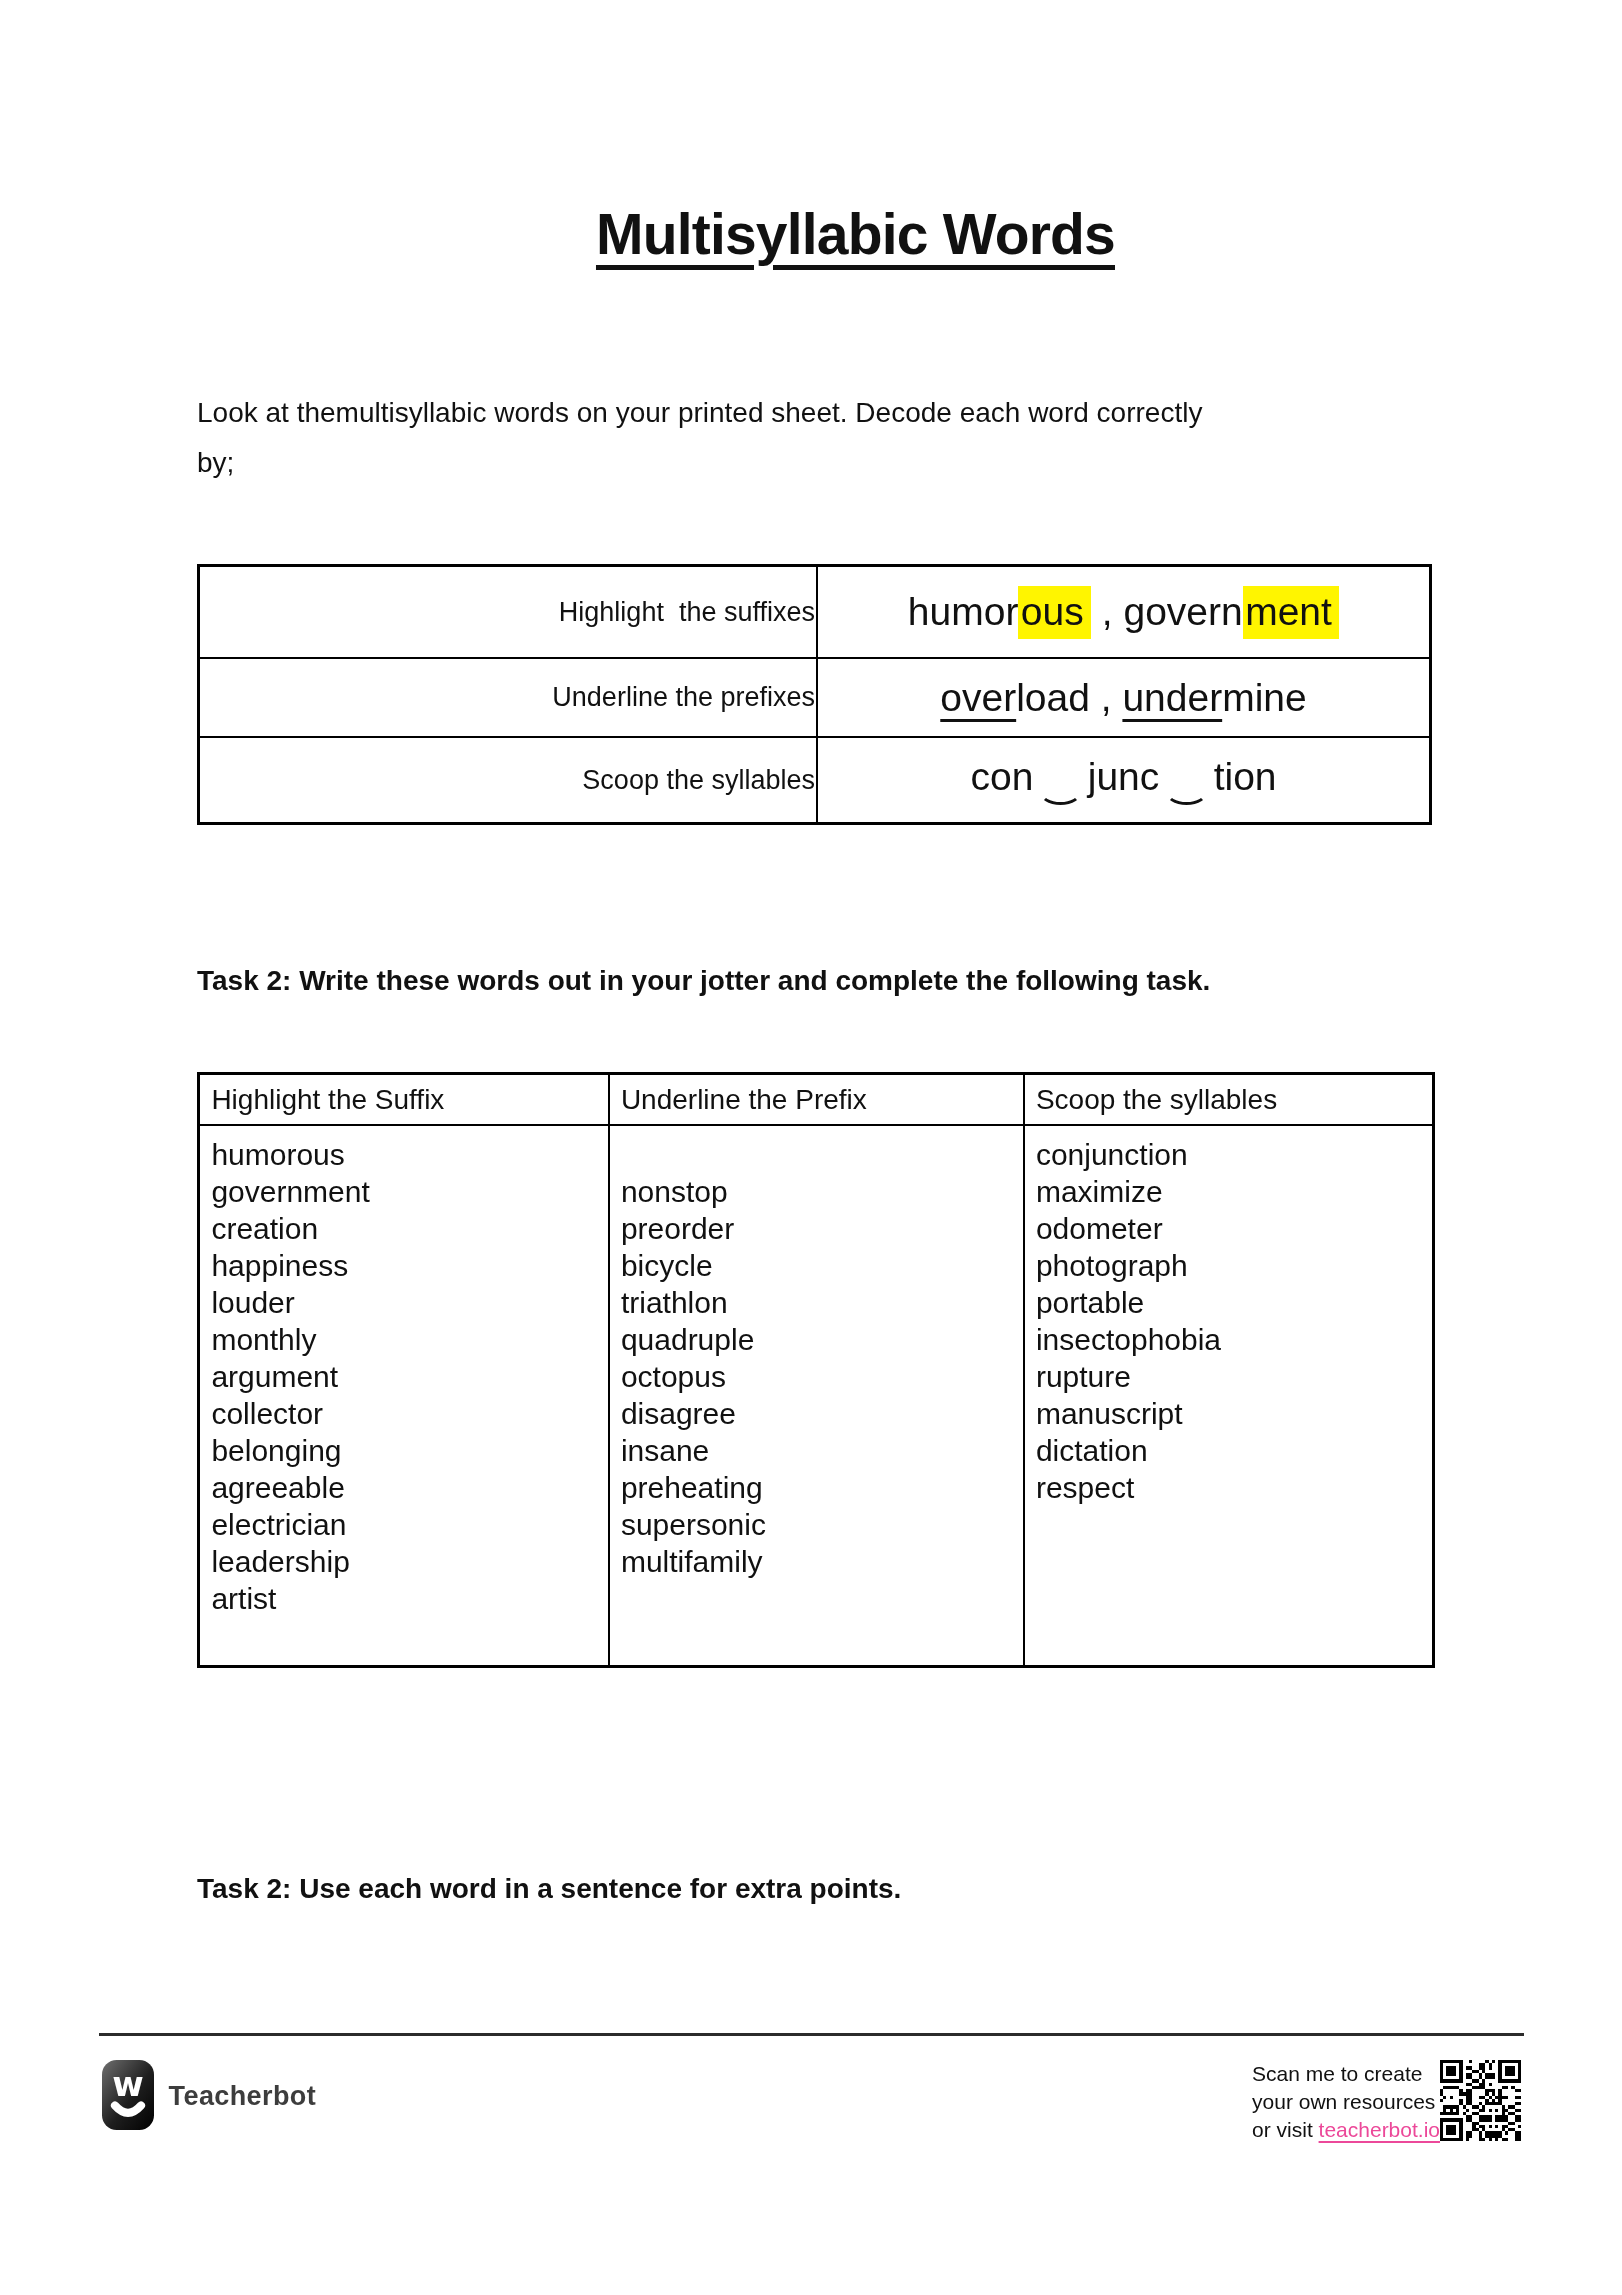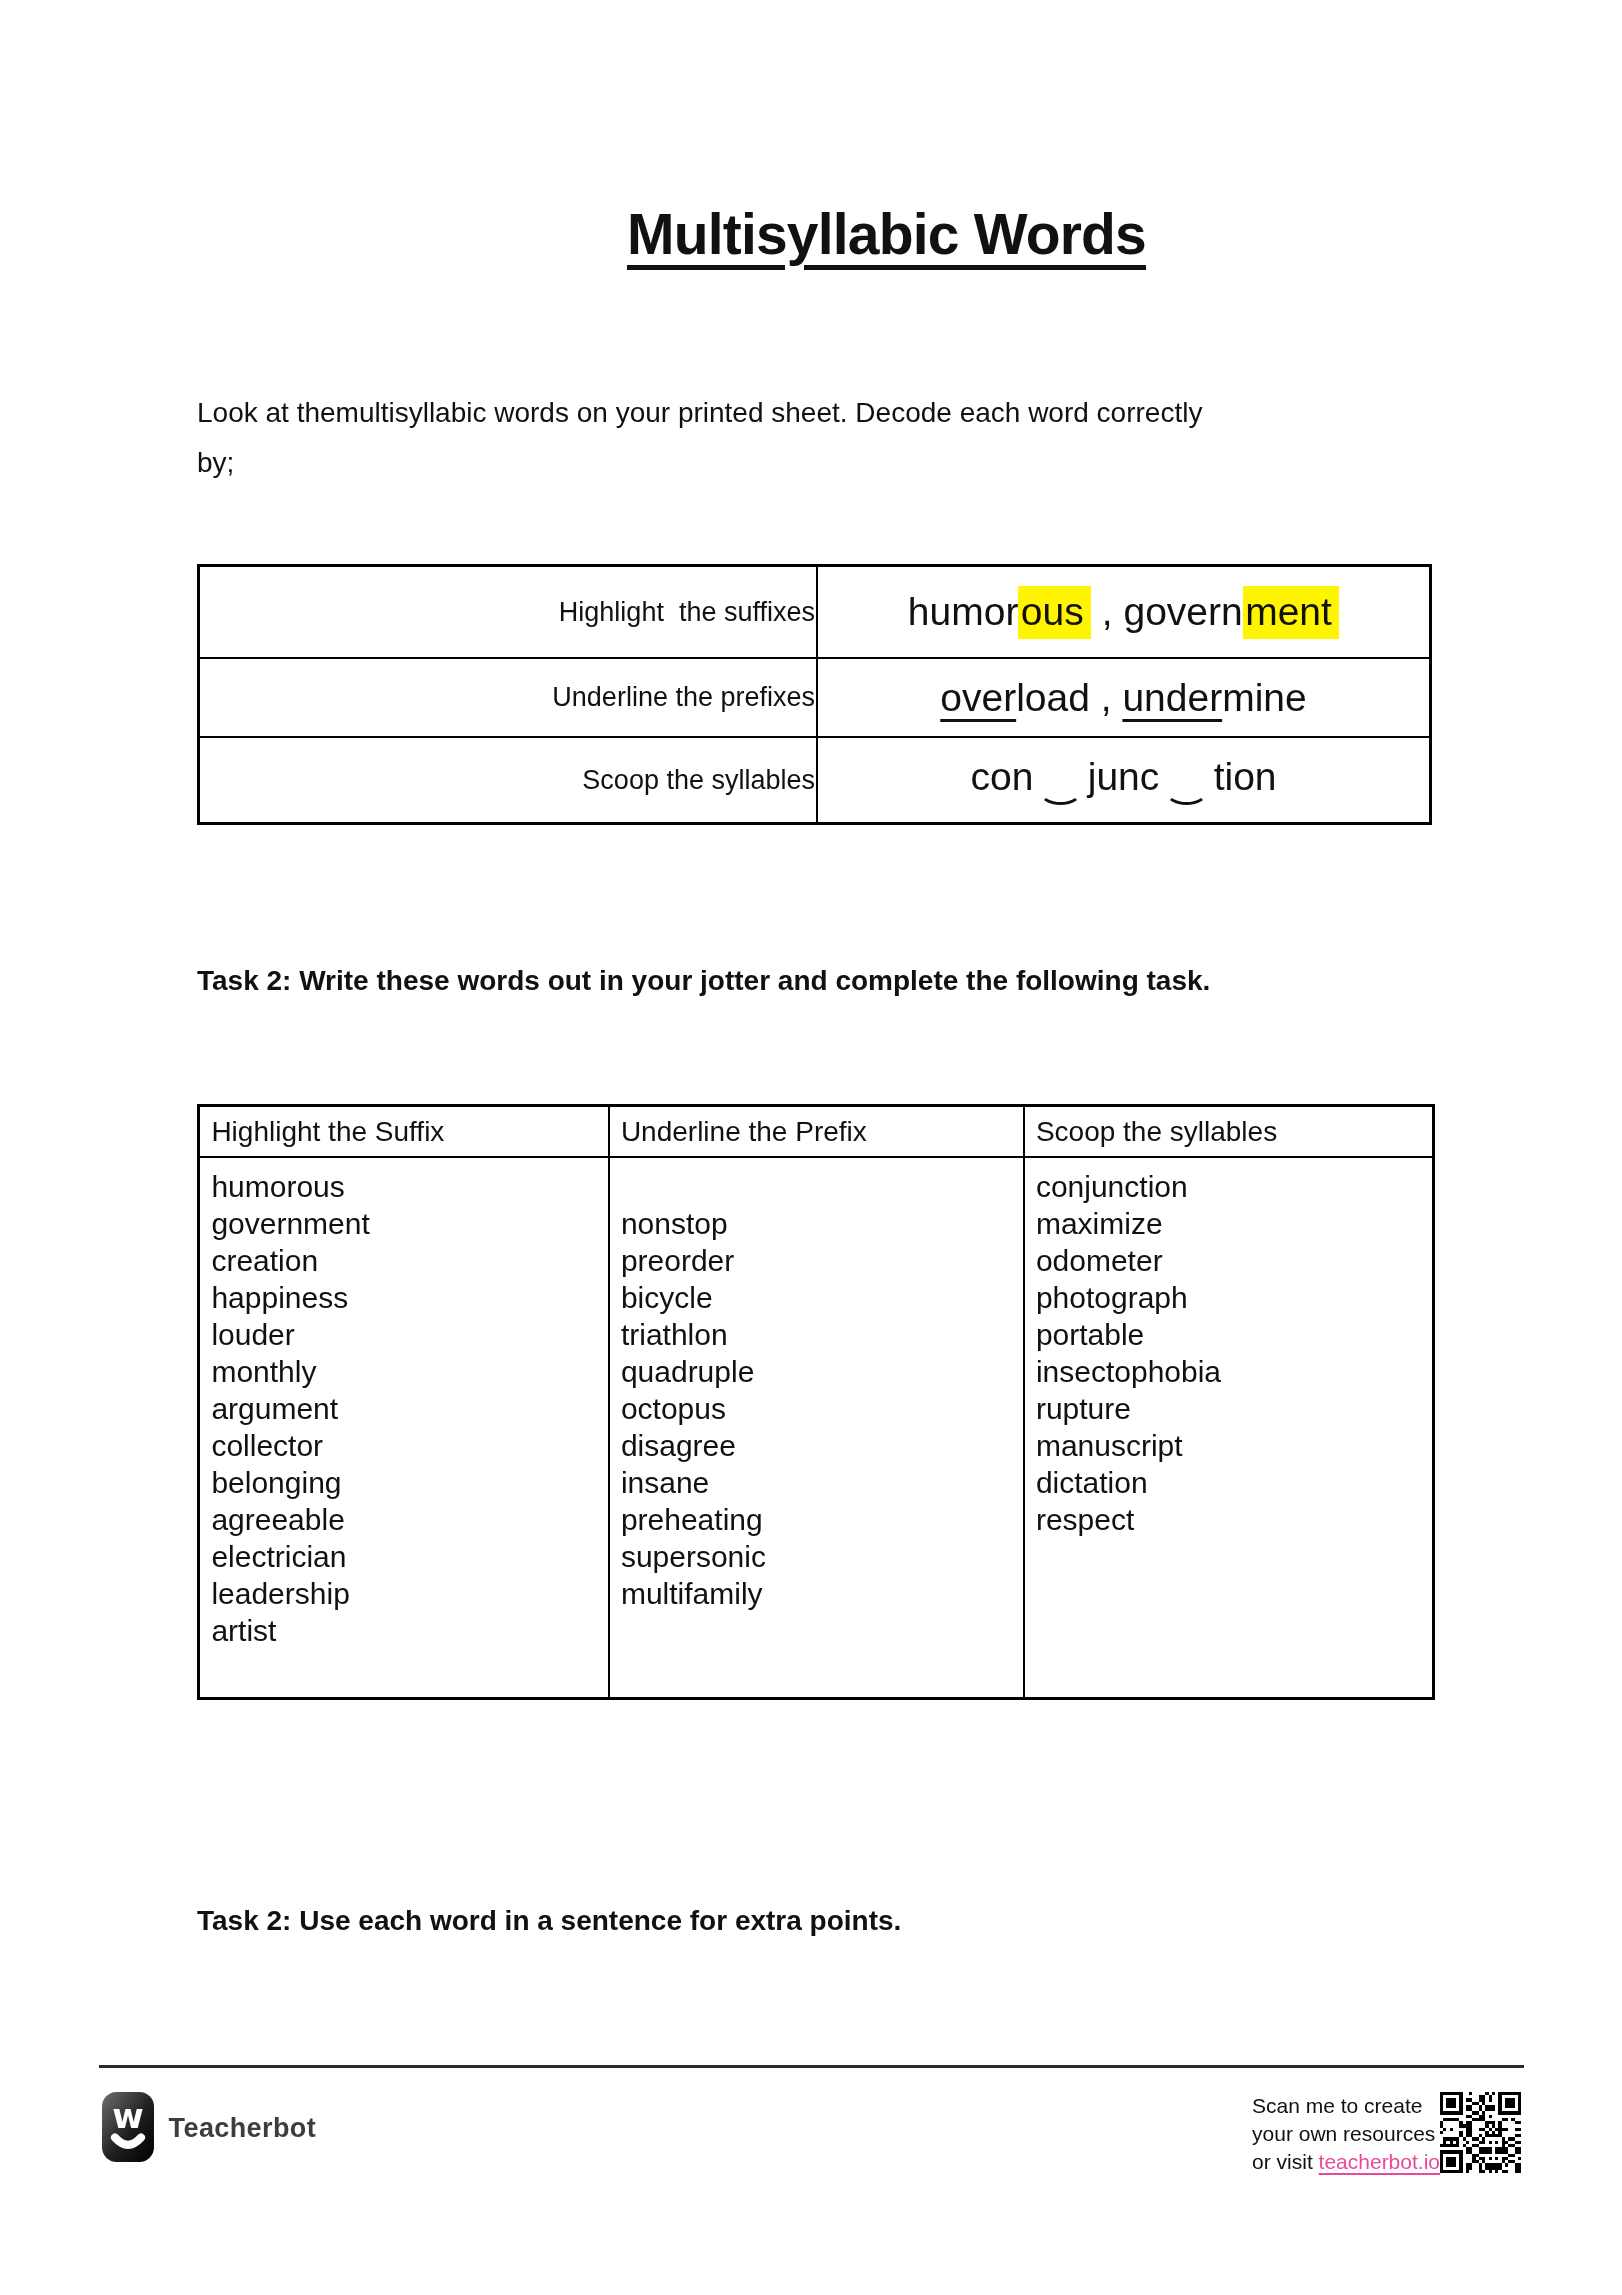--- a/index.html
+++ b/index.html
@@ -15,21 +15,21 @@
 
   
   h1.title{
     margin:0;padding-top:200px;
     font-size:57px;line-height:68px;
     font-weight:bold;text-align:center;
     text-decoration:underline;
     text-decoration-thickness:4.9px;
     text-underline-offset:11.4px;
     letter-spacing:-0.8px;
-    position:relative;left:72px;
+    position:relative;left:41px;
   }
 
   
   .intro{
     margin-top:120px;
     font-size:28px;font-weight:400;line-height:50px;
   }
 
   
   table.decode-table{
@@ -73,21 +73,21 @@
 
   
   h2.task{
     margin:0;font-size:28px;font-weight:700;line-height:42px;
   }
   h2.task-a{margin-top:135px;}
   h2.task-b{margin-top:200px;}
 
   
   table.word-table{
-    margin-top:102px;
+    margin-top:70px;
     width:1235px;
     border-collapse:collapse;table-layout:fixed;
     border:3.2px solid #000;
   }
   table.word-table th, table.word-table td{
     border:2.4px solid #000;
   }
   table.word-table th{
     height:47px;
     font-size:28px;font-weight:400;

